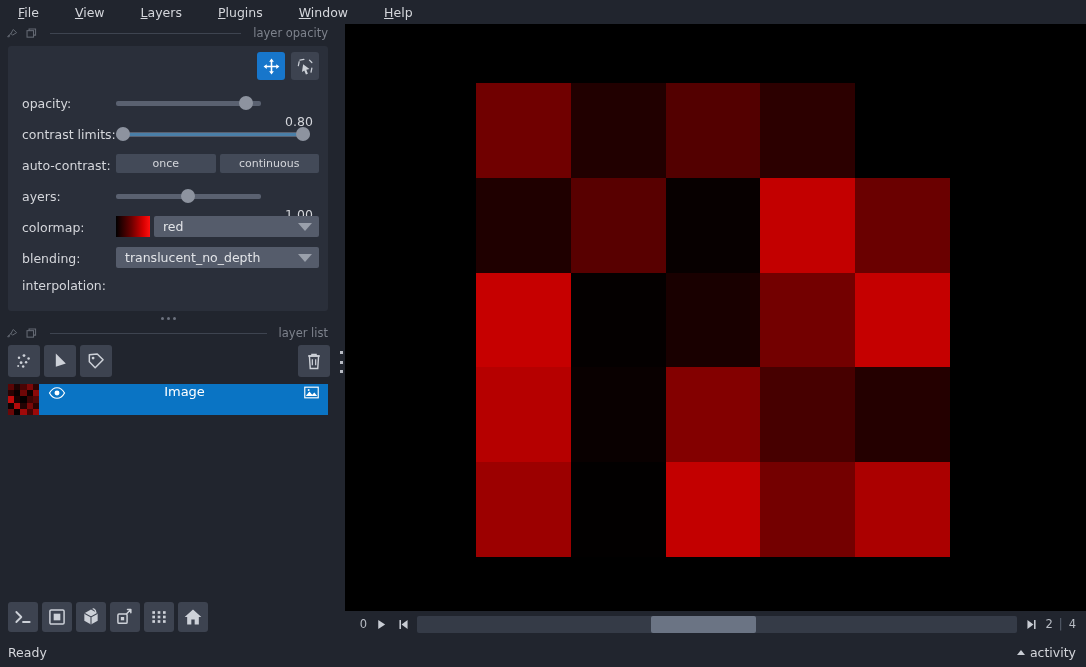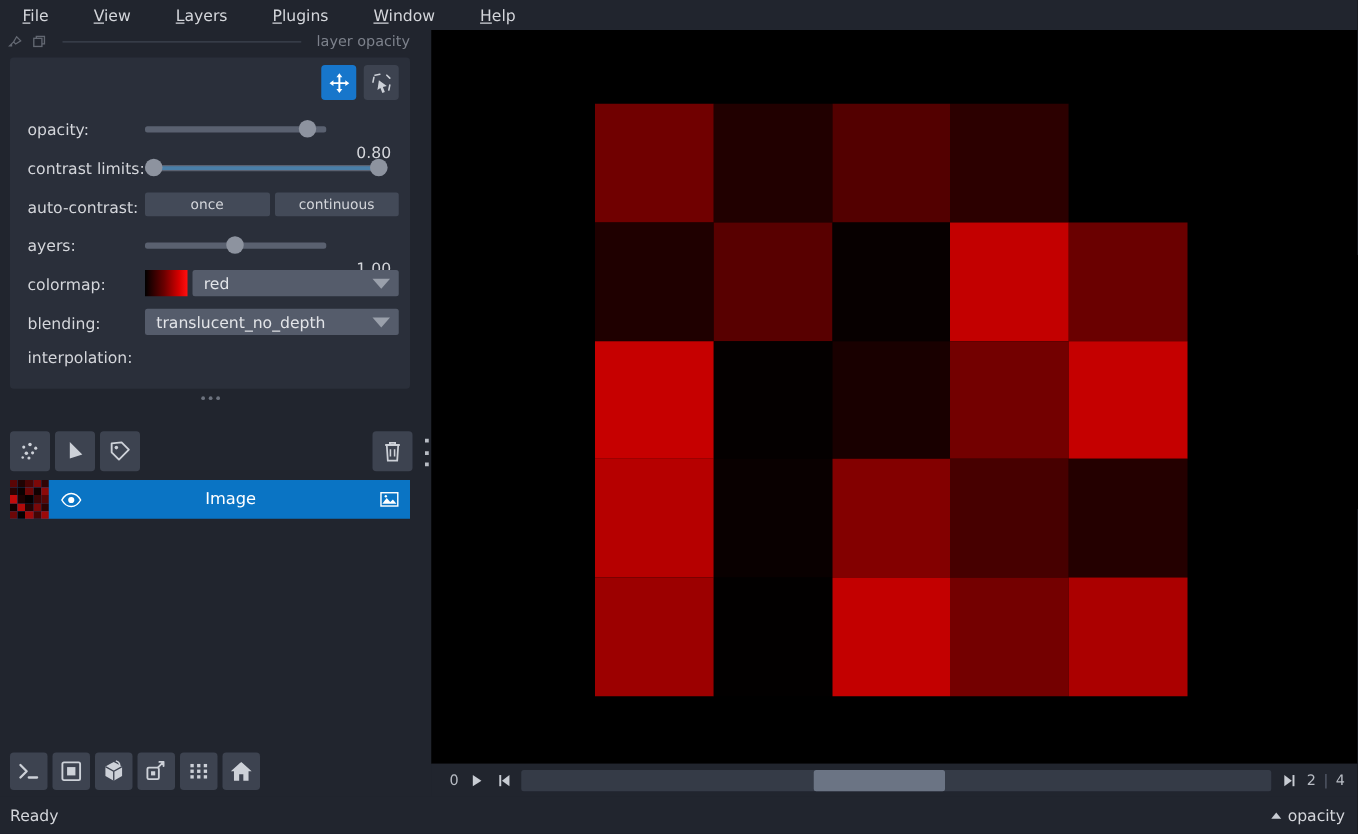--- a/index.html
+++ b/index.html
@@ -129,21 +129,21 @@
   #lt-delete { left: 290px; }
   #lt-menu {
     position: absolute; left: 328px; top: 6px; width: 10px; height: 22px;
     display: flex; flex-direction: column; align-items: center;
     justify-content: space-between;
   }
   #lt-menu i { width: 3px; height: 3px; background: #b8bcc4; display: block; }
 
   #layer-row {
     position: absolute; left: 8px; top: 360px; width: 320px; height: 31px;
-    display: flex; align-items: center; background: #0a74c4;
+    display: flex; align-items: flex-start; background: #0a74c4;
   }
   #layer-thumb {
     width: 31px; height: 31px; flex: none;
     display: grid; grid-template-columns: repeat(5, 1fr);
     grid-template-rows: repeat(5, 1fr);
   }
   #layer-eye { width: 36px; display: flex; align-items: center; justify-content: center; }
   #layer-name {
     flex: 1; text-align: center; font-size: 13px; color: #ffffff;
   }
@@ -316,20 +316,35 @@
 
     </div>
   </div>
 
   <div id="dots-handle">
     <i></i>
     <i></i>
     <i></i>
   </div>
 
+  <div id="layerlist-header" class="panel-header">
+    <span class="ph-icon">
+      <svg viewBox="0 0 16 16" width="13" height="13">
+        <path d="M3 11 L7 7 M2 12 L4 12 L4 10 Z M6 8 L9 3 L13 7 L8 10 Z" fill="none" stroke="#9aa0ab" stroke-width="1.2"></path>
+      </svg>
+    </span>
+    <span class="ph-icon">
+      <svg viewBox="0 0 16 16" width="13" height="13">
+        <rect x="2.5" y="4.5" width="8" height="8" fill="none" stroke="#9aa0ab" stroke-width="1.3"></rect>
+        <path d="M5 4.5 L5 2.5 L13 2.5 L13 10 L10.5 10" fill="none" stroke="#9aa0ab" stroke-width="1.3"></path>
+      </svg>
+    </span>
+    <span class="ph-line"></span>
+    <span class="ph-title">layer list</span>
+  </div>
 
   <div id="layer-tools">
     <div class="lt-btn" id="lt-points">
       <svg viewBox="0 0 24 24" width="20" height="20">
         <circle cx="6" cy="8" r="1.5" fill="#cdd1d8"></circle>
         <circle cx="12" cy="5.5" r="1.7" fill="#cdd1d8"></circle>
         <circle cx="17.5" cy="9" r="1.5" fill="#cdd1d8"></circle>
         <circle cx="8.5" cy="14" r="1.7" fill="#cdd1d8"></circle>
         <circle cx="14.5" cy="13.5" r="1.5" fill="#cdd1d8"></circle>
         <circle cx="11" cy="18.5" r="1.5" fill="#cdd1d8"></circle>
@@ -510,15 +525,15 @@
   </span>
   <span id="dim-cur">2</span>
   <span id="dim-sep">|</span>
   <span id="dim-max">4</span>
 </div>
 
 <div id="status-bar">
   <span id="status-text">Ready</span>
   <div id="activity-btn">
     <span id="activity-caret"></span>
-    <span id="activity-label">opacity</span>
+    <span id="activity-label">activity</span>
   </div>
 </div>
 
 </body></html>

